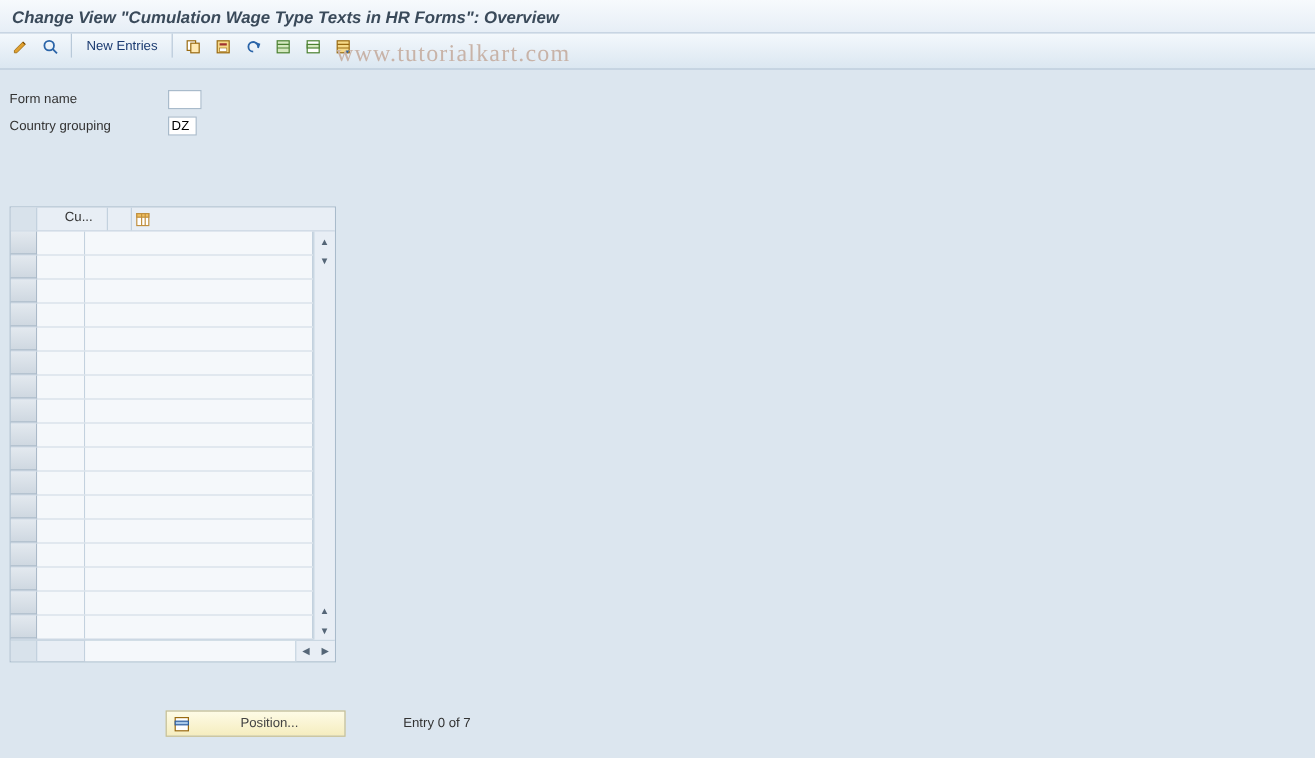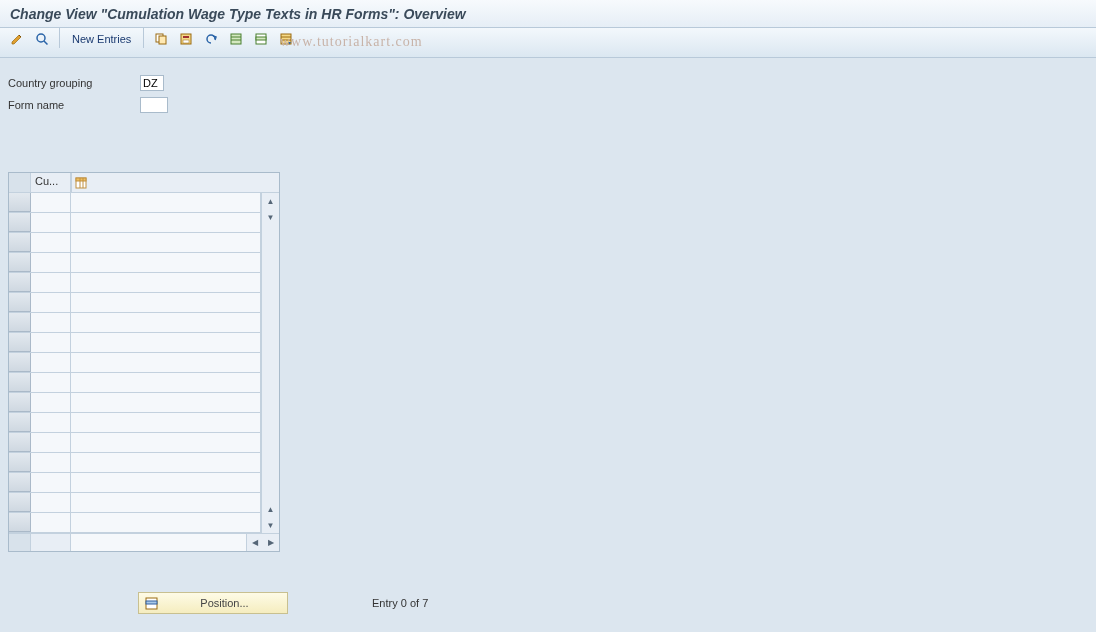--- a/index.html
+++ b/index.html
@@ -61,21 +61,21 @@
       align-items: center;
       padding: 0 6px;
       color: #1a3a70;
       cursor: pointer;
     }
     .watermark {
       position: absolute;
       left: 280px;
       top: 6px;
       font-family: Georgia, serif;
-      font-size: 14px;
+      font-size: 20px;
       color: #c8b3a8;
       letter-spacing: 1px;
       pointer-events: none;
     }
 
     
     .content {
       padding: 14px 8px;
     }
     .field-row {
@@ -103,20 +103,21 @@
       margin-top: 56px;
       width: 272px;
       border: 1px solid #a9bbcb;
       background: #ecf2f7;
     }
     .table-header {
       display: flex;
       height: 20px;
       background: #e8eef5;
       border-bottom: 1px solid #c3d1de;
+      gap: 19px;
     }
     .th-sel {
       width: 22px;
       flex: 0 0 22px;
       border-right: 1px solid #c3d1de;
       background: #d8e2eb;
     }
     .th {
       padding: 2px 4px;
       border-right: 1px solid #c3d1de;
@@ -193,21 +194,21 @@
       color: #567;
       cursor: pointer;
     }
 
     
     .bottom-bar {
       display: flex;
       align-items: center;
       margin-top: 40px;
       padding-left: 130px;
-      gap: 84px;
+      gap: 48px;
     }
     .position-btn {
       width: 150px;
       height: 22px;
       background: linear-gradient(#fefbe6, #f5edbf);
       border: 1px solid #c8c090;
       display: flex;
       align-items: center;
       padding: 0 6px;
       gap: 10px;
@@ -279,26 +280,26 @@
       <line x1="2" y1="5" x2="12" y2="5" stroke="#9a6a10"></line>
       <line x1="2" y1="8" x2="12" y2="8" stroke="#9a6a10"></line>
       <path d="M9 10 L12 10 L10.5 12.5 Z" fill="#3060a0"></path>
     </svg>
   </span>
   <span class="watermark">www.tutorialkart.com</span>
 </div>
 
 <div class="content">
   <div class="field-row">
+    <span class="field-label">Form name</span>
+    <input class="field-input fn" value="" style="">
+  </div>
+  <div class="field-row">
     <span class="field-label">Country grouping</span>
     <input class="field-input dz" value="DZ" style="">
-  </div>
-  <div class="field-row">
-    <span class="field-label">Form name</span>
-    <input class="field-input fn" value="" style="">
   </div>
 
   <div class="table-wrap">
     <div class="table-header">
       <div class="th-sel"></div>
       <div class="th th-cu">Cu...</div>
       <div class="th-cfg">
         <svg width="12" height="12" viewBox="0 0 12 12">
           <rect x="1" y="1" width="10" height="10" fill="#fff" stroke="#c09040"></rect>
           <rect x="1" y="1" width="10" height="3" fill="#f0c060" stroke="#c09040"></rect>

